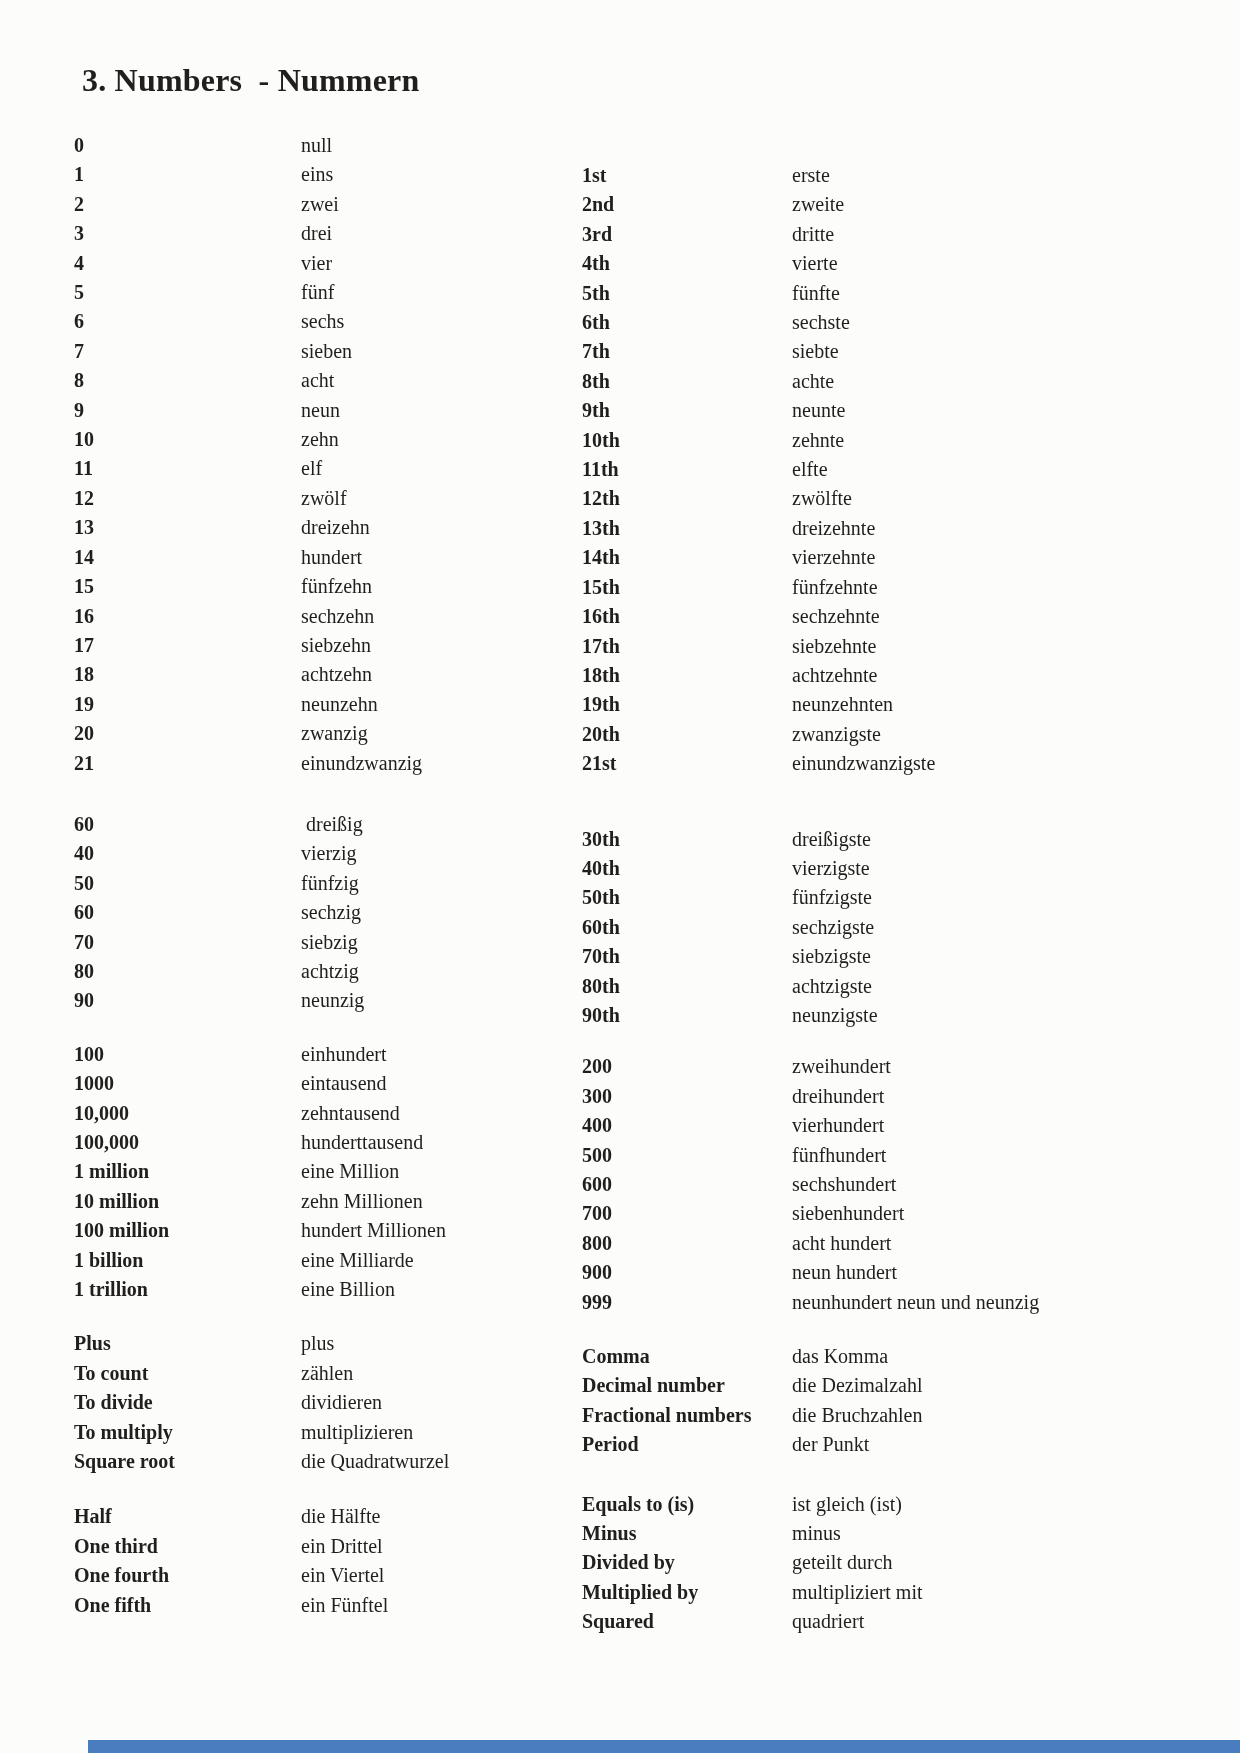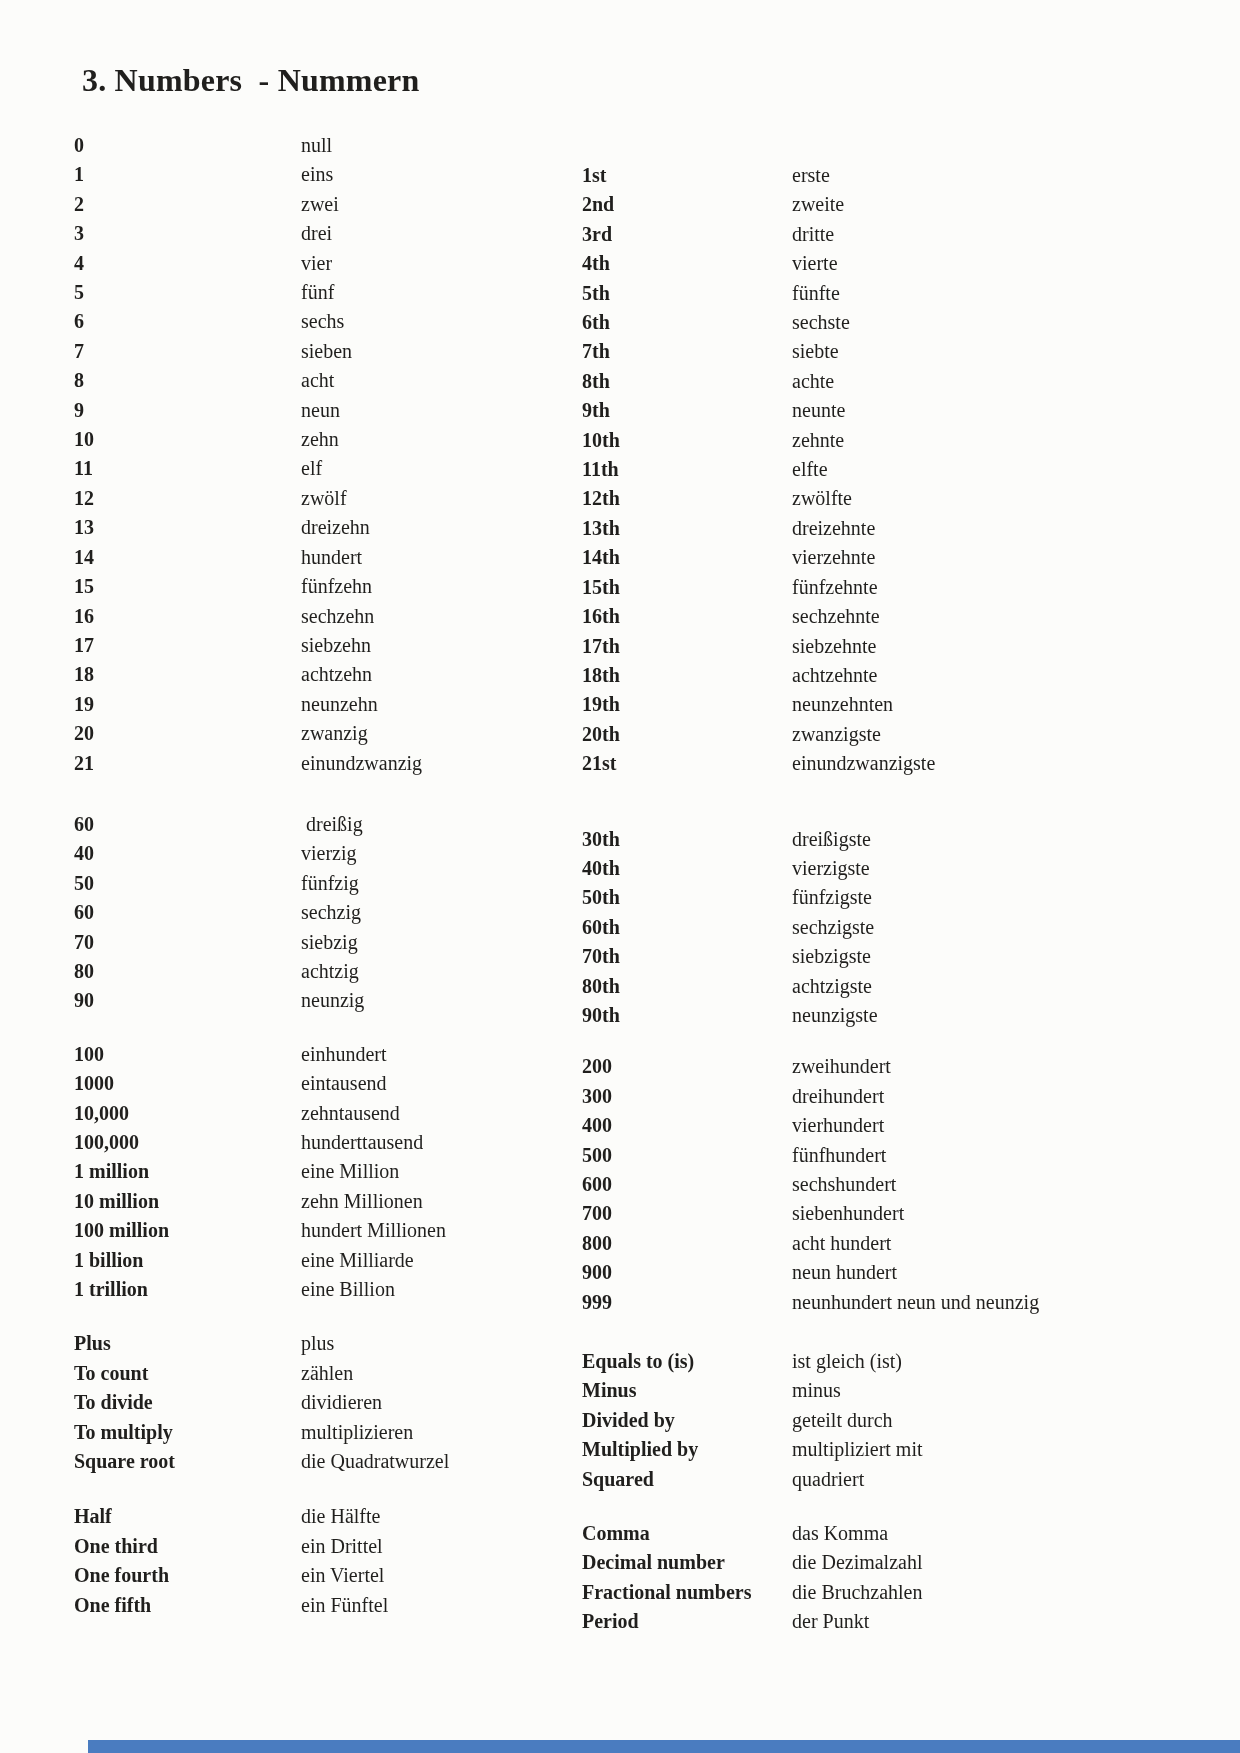--- a/index.html
+++ b/index.html
@@ -405,20 +405,38 @@
       </div>
         <div class="row">
         <span class="term">900</span>
         <span class="de">neun hundert</span>
       </div>
         <div class="row">
         <span class="term">999</span>
         <span class="de">neunhundert neun und neunzig</span>
       </div>
     </section>
+    <section class="block gap-25">
+      <div class="row">
+        <span class="term">Comma</span>
+        <span class="de">das Komma</span>
+      </div>
+        <div class="row">
+        <span class="term">Decimal number</span>
+        <span class="de">die Dezimalzahl</span>
+      </div>
+        <div class="row">
+        <span class="term">Fractional numbers</span>
+        <span class="de">die Bruchzahlen</span>
+      </div>
+        <div class="row">
+        <span class="term">Period</span>
+        <span class="de">der Punkt</span>
+      </div>
+    </section>
     <section class="block gap-30">
       <div class="row">
         <span class="term">Equals to (is)</span>
         <span class="de">ist gleich (ist)</span>
       </div>
         <div class="row">
         <span class="term">Minus</span>
         <span class="de">minus</span>
       </div>
         <div class="row">
@@ -427,35 +445,17 @@
       </div>
         <div class="row">
         <span class="term">Multiplied by</span>
         <span class="de">multipliziert mit</span>
       </div>
         <div class="row">
         <span class="term">Squared</span>
         <span class="de">quadriert</span>
       </div>
     </section>
-    <section class="block gap-25">
-      <div class="row">
-        <span class="term">Comma</span>
-        <span class="de">das Komma</span>
-      </div>
-        <div class="row">
-        <span class="term">Decimal number</span>
-        <span class="de">die Dezimalzahl</span>
-      </div>
-        <div class="row">
-        <span class="term">Fractional numbers</span>
-        <span class="de">die Bruchzahlen</span>
-      </div>
-        <div class="row">
-        <span class="term">Period</span>
-        <span class="de">der Punkt</span>
-      </div>
-    </section>
   </div>
 
   <div class="footer-bar" style="background: rgb(74, 124, 192);"></div>
 
 </div>
 
 </body></html>

